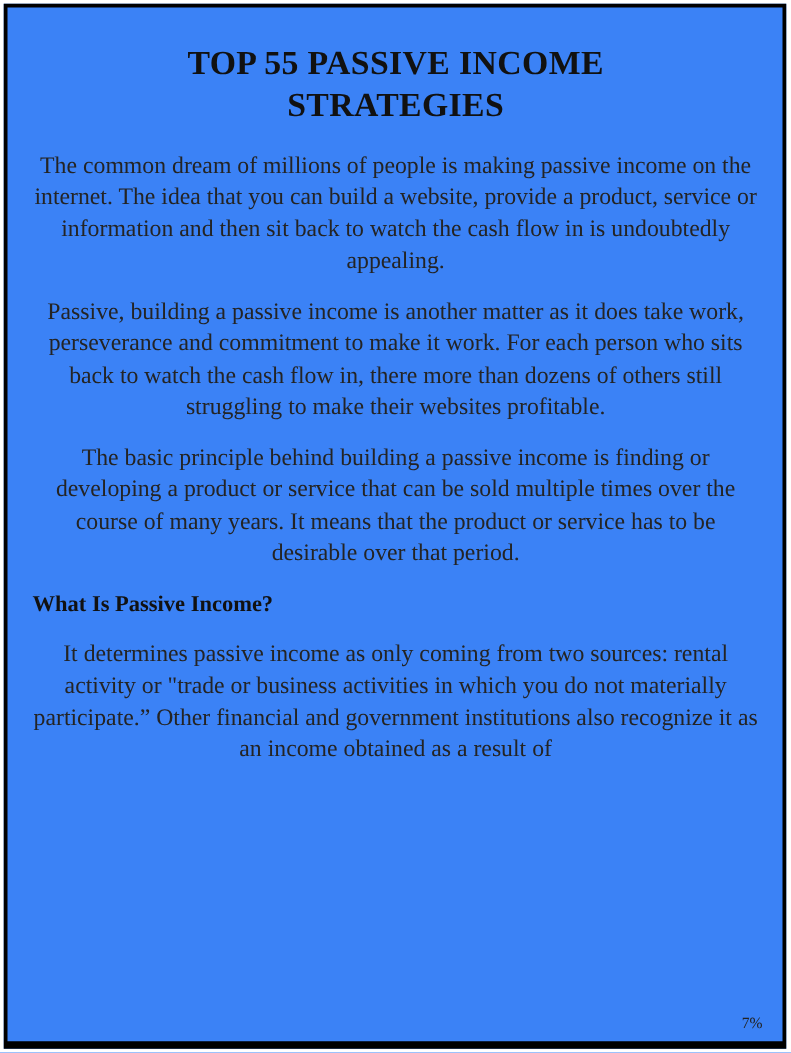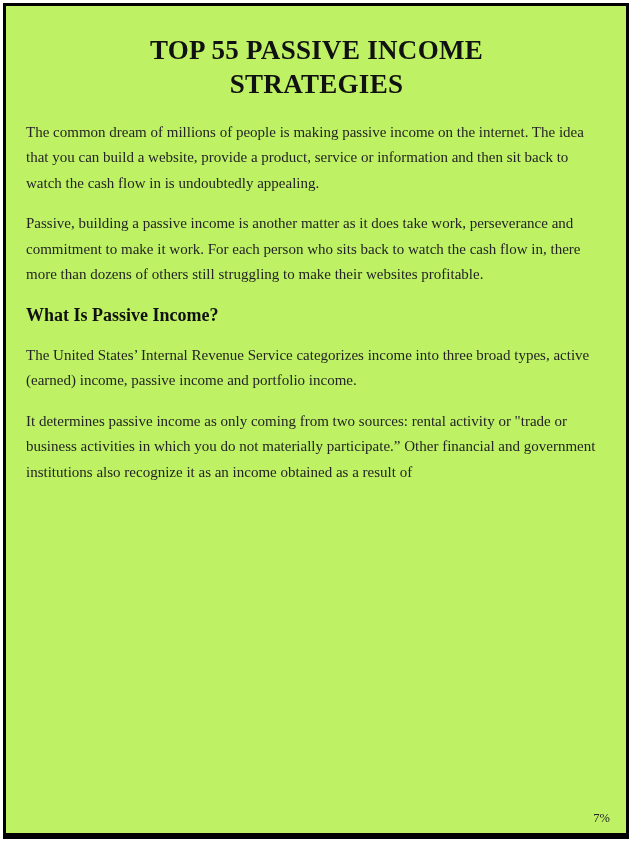--- a/index.html
+++ b/index.html
@@ -17,40 +17,40 @@
     }
     .page-frame {
       position: absolute;
       top: 3px;
       left: 3px;
       right: 4px;
       bottom: 3px;
       border: 3px solid #000000;
       border-bottom-width: 6px;
       box-sizing: border-box;
-      background: #bef264;
+      background: #3b82f6;
     }
     .content {
       padding: 16px 19px 0 20px;
     }
     .doc-title {
       font-size: 27px;
       line-height: 1.25;
       font-weight: bold;
       text-align: center;
       color: #111111;
       margin: 12px 48px 18px 48px;
       letter-spacing: 0.3px;
     }
     .para {
-      font-size: 15px;
+      font-size: 19px;
       line-height: 25.5px;
       margin: 0 0 15px 0;
       color: #242424;
-      text-align: left;
+      text-align: center;
     }
     .section-heading {
       font-size: 18px;
       line-height: 24px;
       font-weight: bold;
       color: #111111;
       margin: 4px 0 16px 0;
     }
     .progress-indicator {
       position: absolute;
@@ -66,22 +66,22 @@
 
 <div class="page-frame">
   <div class="content">
     <h1 class="doc-title">TOP 55 PASSIVE INCOME STRATEGIES</h1>
 
     <p class="para">The common dream of millions of people is making passive income on the internet. The idea that you can build a website, provide a product, service or information and then sit back to watch the cash flow in is undoubtedly appealing.</p>
 
     <p class="para">Passive, building a passive income is another matter as it does take work, perseverance and commitment to make it work. For each person who sits back to watch the cash flow in, there more than dozens of others still struggling to make their websites profitable.</p>
 
 
+    <p class="para">The basic principle behind building a passive income is finding or developing a product or service that can be sold multiple times over the course of many years. It means that the product or service has to be desirable over that period.</p>
 
     <h2 class="section-heading">What Is Passive Income?</h2>
 
-    <p class="para">The United States’ Internal Revenue Service categorizes income into three broad types, active (earned) income, passive income and portfolio income.</p>
 
     <p class="para">It determines passive income as only coming from two sources: rental activity or "trade or business activities in which you do not materially participate.” Other financial and government institutions also recognize it as an income obtained as a result of</p>
   </div>
 
   <div class="progress-indicator">7%</div>
 </div>
 
 </body></html>

